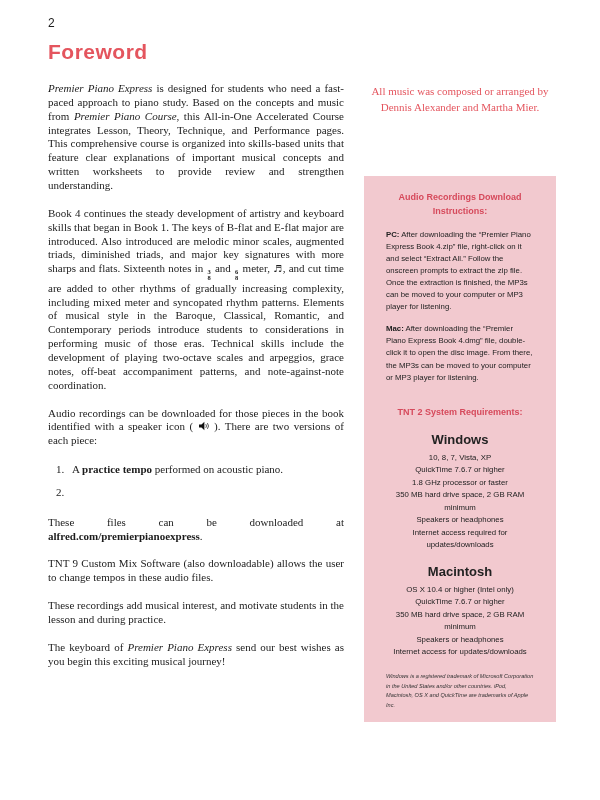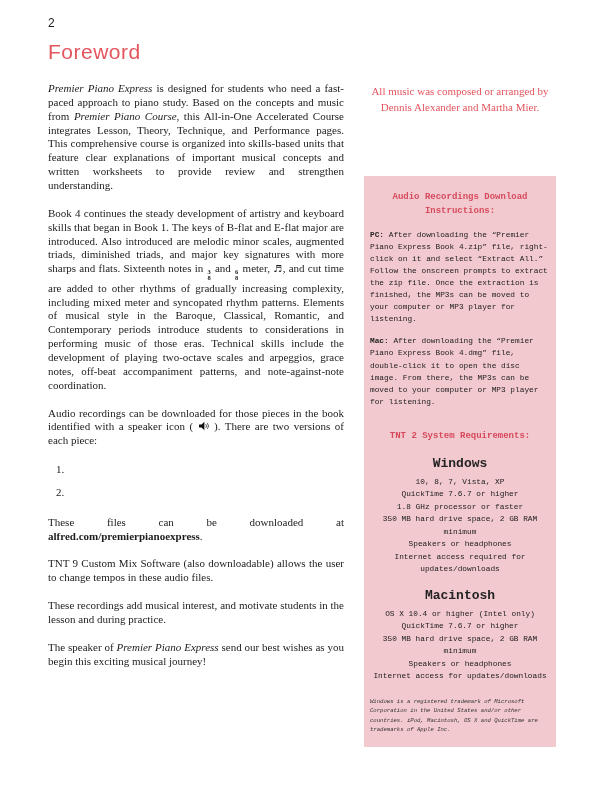--- a/index.html
+++ b/index.html
@@ -11,21 +11,21 @@
   body{margin:0;background:#9a9a9a;display:flex;justify-content:center;}
   .page{
     width:600px;height:800px;background:#ffffff;
     padding:16px 44px 20px 48px;
     font-family:"Liberation Serif",serif;color:#1c1c1c;
     overflow:hidden;position:relative;
   }
   .pagenum{font-family:"Liberation Sans",sans-serif;font-size:12px;}
   .title{
     color:var(--accent);font-family:"Liberation Sans",sans-serif;
-    font-weight:normal;font-size:21px;letter-spacing:.5px;margin:10px 0 18px;
+    font-weight:bold;font-size:21px;letter-spacing:.5px;margin:10px 0 18px;
   }
   .cols{display:flex;align-items:flex-start;}
   .leftcol{width:296px;flex:none;}
   .rightcol{flex:1;margin-left:20px;display:flex;flex-direction:column;}
   p.body{font-size:11px;line-height:1.26;text-align:justify;margin:0 0 14px;}
   p.mt{margin-top:4px;}
   .it{font-style:italic;}
   .bd{font-weight:bold;}
   .note{font-family:"DejaVu Sans",sans-serif;font-size:10px;}
   .timesig{
@@ -33,22 +33,22 @@
     font-weight:bold;font-size:6.5px;line-height:.95;vertical-align:-2px;padding:0 1px;
   }
   .numlist{margin:2px 0 16px 8px;}
   .numitem{display:flex;font-size:11px;line-height:1.3;margin-bottom:9px;}
   .num{width:16px;flex:none;}
   .credit{
     color:var(--accent);font-size:11px;line-height:1.45;
     text-align:center;padding:0 4px;margin-top:2px;
   }
   .pinkbox{
-    background:var(--box-bg);margin-top:60px;padding:15px 6px 12px;
-    font-family:Liberation Mono, monospace;font-size:7.8px;line-height:1.55;color:#222;
+    background:var(--box-bg);margin-top:60px;padding:15px 22px 12px;
+    font-family:Liberation Sans, sans-serif;font-size:7.8px;line-height:1.55;color:#222;
   }
   .boxtitle{
     color:var(--box-accent);font-weight:bold;font-size:9px;
     text-align:center;margin:0 0 10px;
   }
   .sysreq{margin-top:22px;}
   .boxpara{margin:0 0 10px;text-align:left;}
   .platform{font-weight:bold;font-size:13px;text-align:center;margin:10px 0 2px;}
   .reqlines{text-align:center;}
   .reqlines div{line-height:1.6;}
@@ -75,30 +75,31 @@
           </span><span> meter, </span><span class="note">♬</span><span>, and cut time are added to other rhythms of gradually increasing complexity, including mixed meter and syncopated rhythm patterns. Elements of musical style in the Baroque, Classical, Romantic, and Contemporary periods introduce students to considerations in performing music of those eras. Technical skills include the development of playing two-octave scales and arpeggios, grace notes, off-beat accompaniment patterns, and note-against-note coordination.</span></p>
       <p class="body mt"><span>Audio recordings can be downloaded for those pieces in the book identified with a speaker icon ( </span><svg class="spk" width="12" height="10" viewBox="0 0 16 14">
     <polygon points="1,5 4.5,5 8.5,1 8.5,13 4.5,9 1,9" fill="#111"></polygon>
     <path d="M10.5 4.5 q2 2.5 0 5" stroke="#111" stroke-width="1" fill="none"></path>
     <path d="M12.8 3 q3 4 0 8" stroke="#111" stroke-width="1" fill="none"></path>
   </svg><span> ). There are two versions of each piece:</span></p>
 
       <div class="numlist">
         <div class="numitem">
           <span class="num">1.</span>
+          <span><span>A </span><span class="bd">practice tempo</span><span> performed on acoustic piano.</span></span>
         </div>
         <div class="numitem">
           <span class="num">2.</span>
         </div>
       </div>
 
       <p class="body"><span>These files can be downloaded at </span><span class="bd">alfred.com/premierpianoexpress</span><span>.</span></p>
       <p class="body"><span>TNT 9 Custom Mix Software (also downloadable) allows the user to change tempos in these audio files.</span></p>
       <p class="body"><span>These recordings add musical interest, and motivate students in the lesson and during practice.</span></p>
-      <p class="body mt"><span>The speaker of </span><span class="it">Premier Piano Express</span><span> send our best wishes as you begin this exciting musical journey!</span></p>
+      <p class="body mt"><span>The keyboard of </span><span class="it">Premier Piano Express</span><span> send our best wishes as you begin this exciting musical journey!</span></p>
     </div>
 
     <div class="rightcol">
       <div class="credit">All music was composed or arranged by Dennis Alexander and Martha Mier.</div>
 
       <div class="pinkbox">
         <div class="boxtitle">Audio Recordings Download Instructions:</div>
         <p class="boxpara"><span class="bd">PC:</span><span> After downloading the “Premier Piano Express Book 4.zip” file, right-click on it and select “Extract All.” Follow the onscreen prompts to extract the zip file. Once the extraction is finished, the MP3s can be moved to your computer or MP3 player for listening.</span></p>
         <p class="boxpara"><span class="bd">Mac:</span><span> After downloading the “Premier Piano Express Book 4.dmg” file, double-click it to open the disc image. From there, the MP3s can be moved to your computer or MP3 player for listening.</span></p>
 

